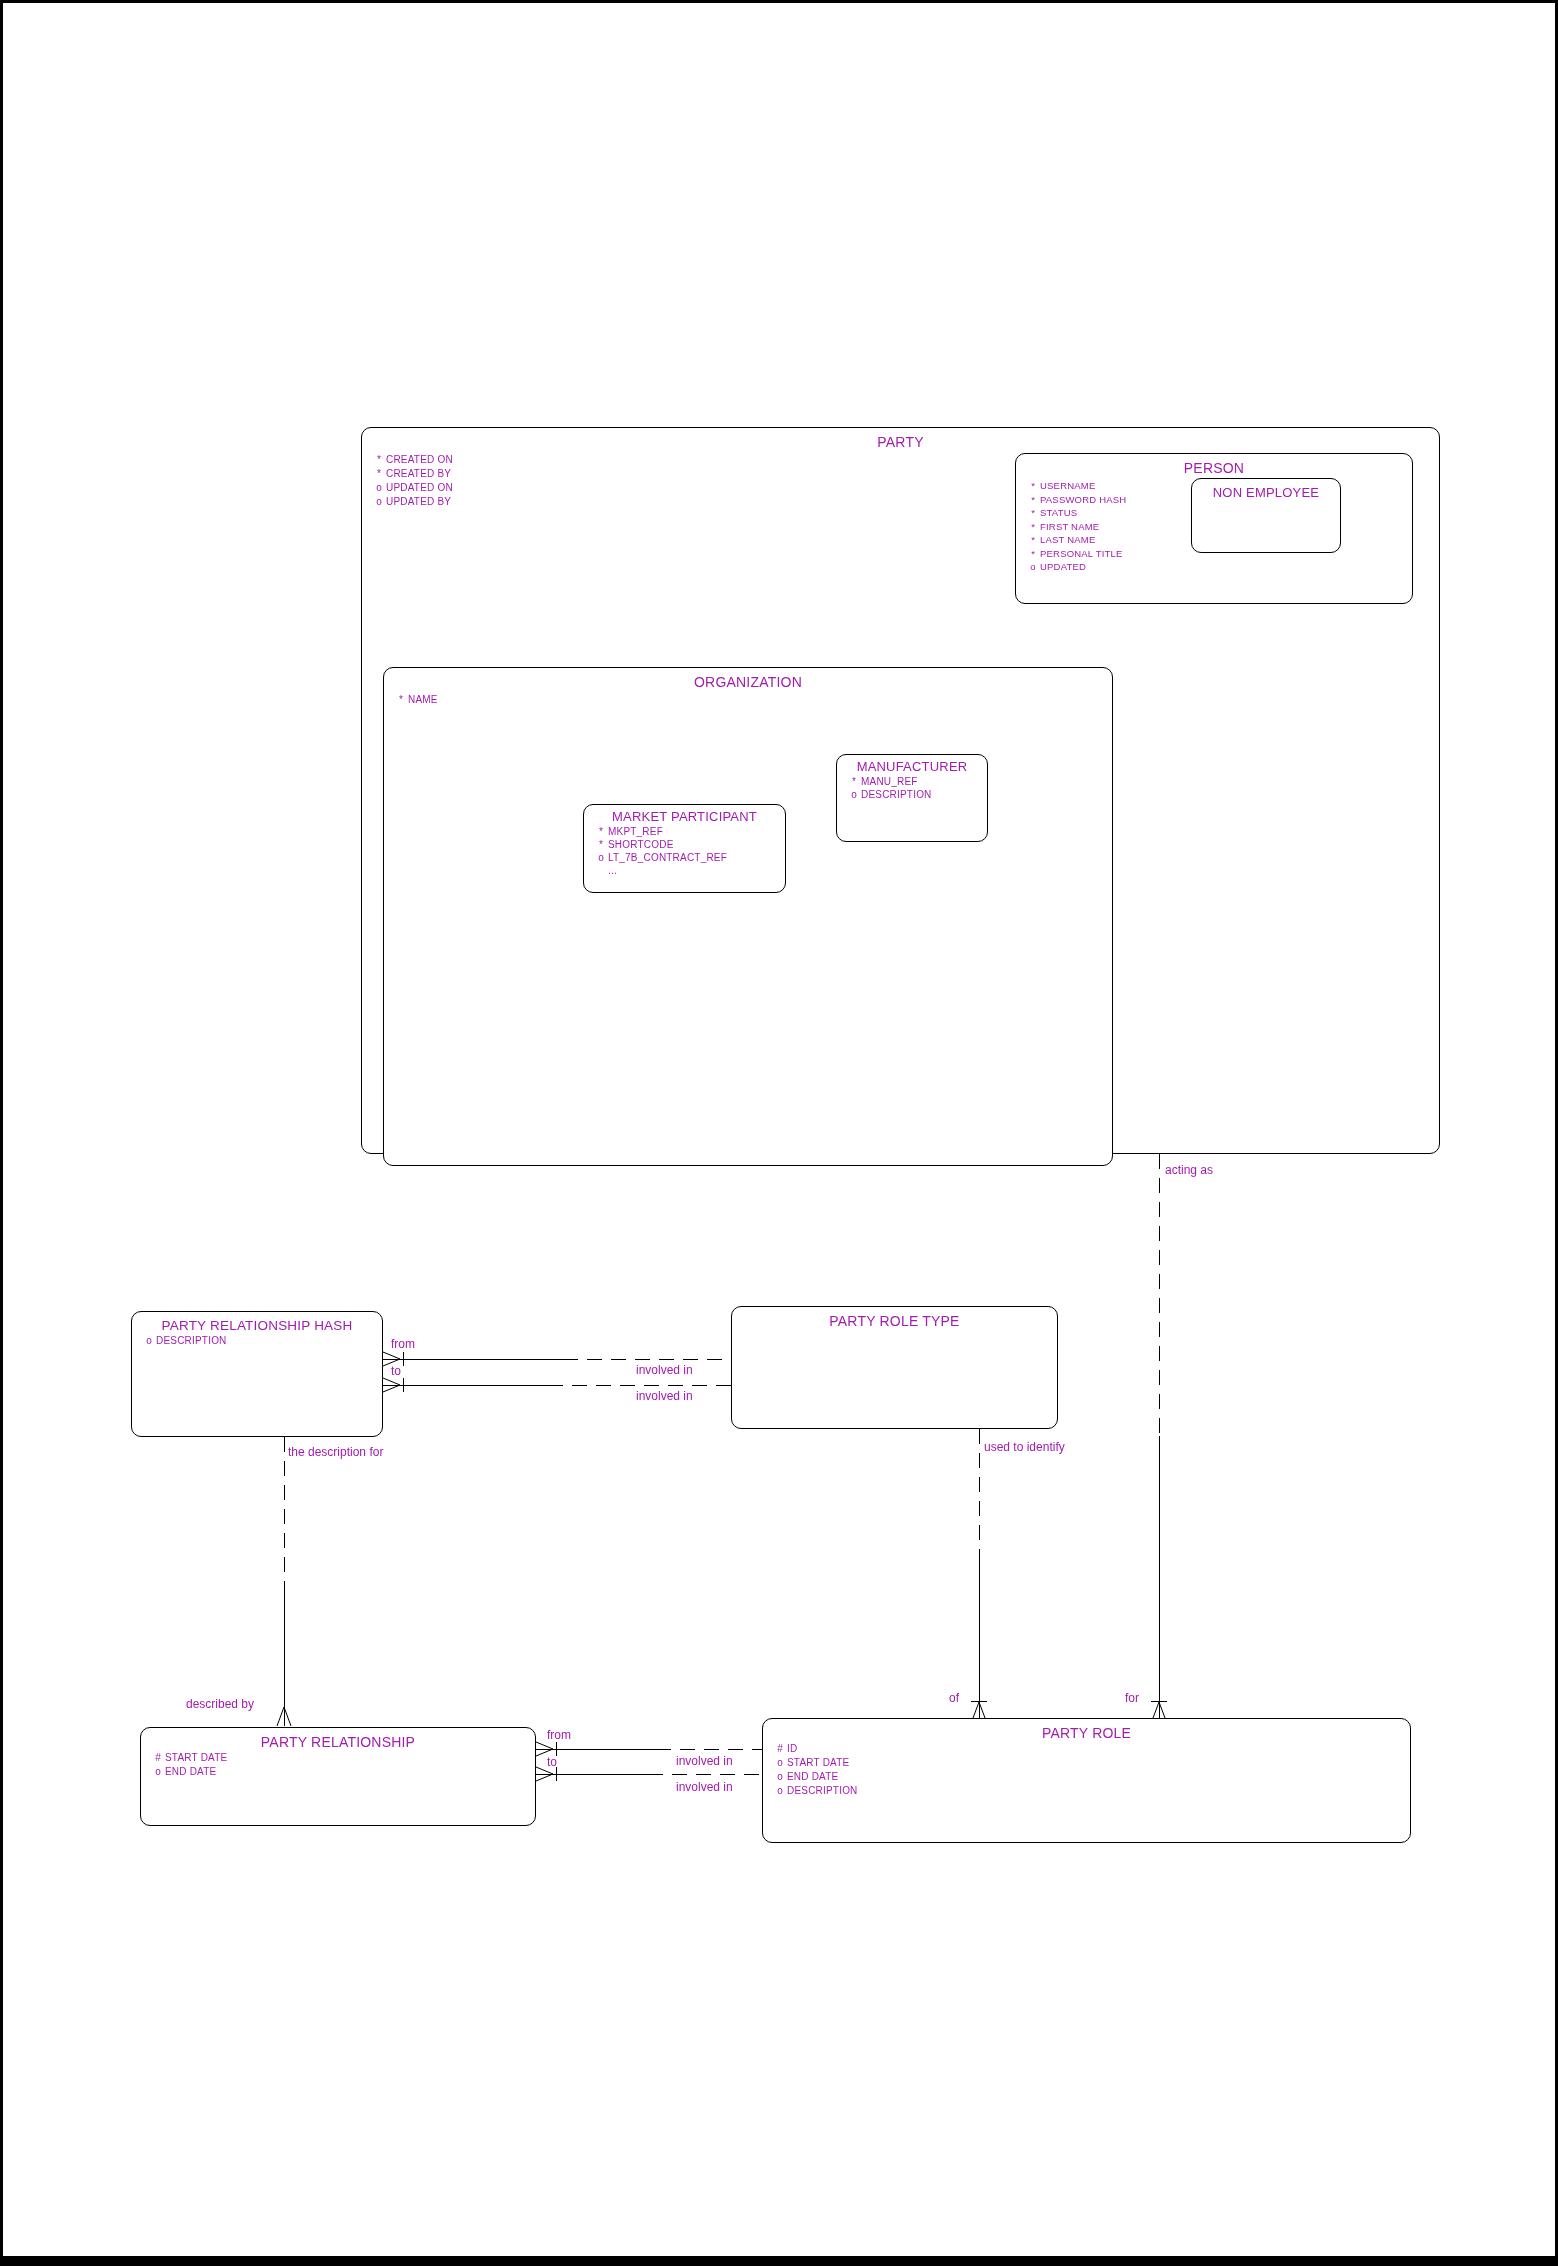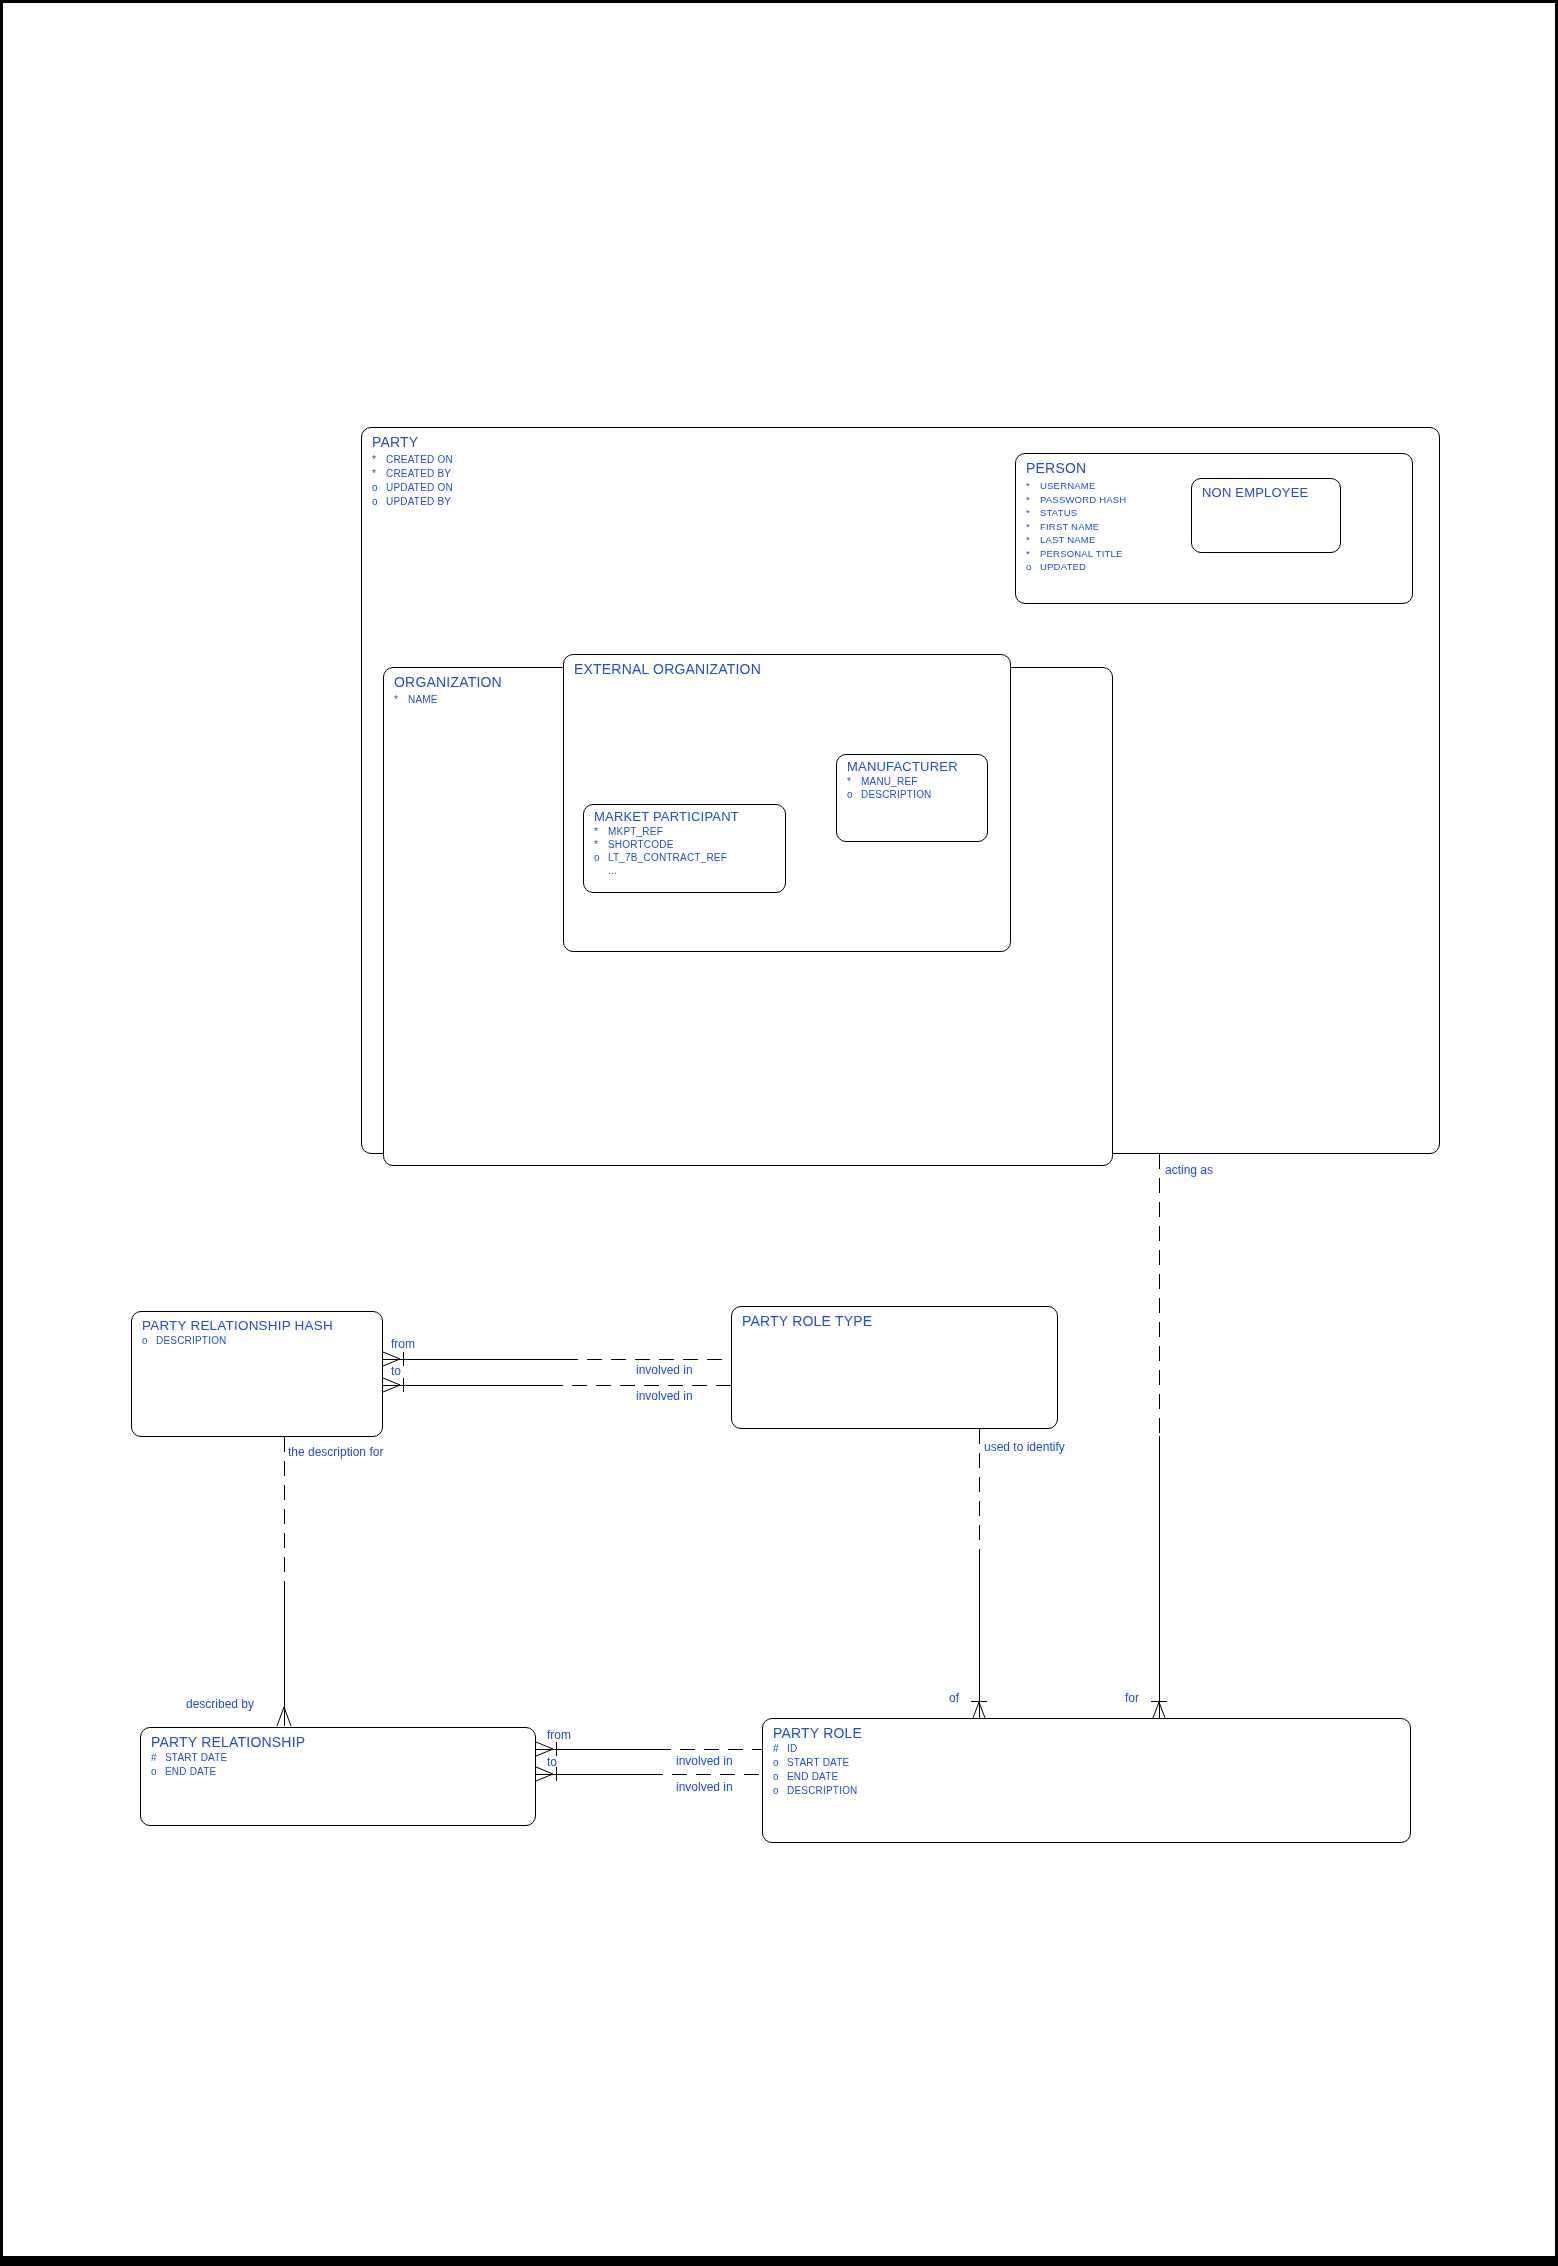--- a/index.html
+++ b/index.html
@@ -7,21 +7,22 @@
     position:relative;
     width:1558px;height:2266px;
     background:#ffffff;
     border-top:3px solid #000;
     border-left:3px solid #000;
     border-right:3px solid #000;
     border-bottom:10px solid #000;
     box-sizing:border-box;
     overflow:hidden;
     font-family:"Liberation Sans","DejaVu Sans",sans-serif;
-    color:#1d4ed8;
+    color:#a21caf;
+    text-align:center;
   }
   .entity{
     position:absolute;
     border:1px solid #000;
     border-radius:10px;
     background:#fff;
     box-sizing:border-box;
   }
   .etitle{
     padding:6px 10px 0 10px;
@@ -112,23 +113,20 @@
   <div class="entity" style="left:380px;top:664px;width:730px;height:499px">
     <div class="etitle">ORGANIZATION</div>
     <div class="eattrs">
         <div class="arow">
           <span class="ap">*</span>
           <span class="an">NAME</span>
         </div>
       </div>
   </div>
 
-  <div class="entity" style="left:560px;top:651px;width:448px;height:298px">
-    <div class="etitle">EXTERNAL ORGANIZATION</div>
-  </div>
 
   <div class="entity" style="left:833px;top:751px;width:152px;height:88px">
     <div class="etitle" style="font-size:13px;padding-top:4px">MANUFACTURER</div>
     <div class="eattrs" style="padding-top:1px;line-height:13px">
         <div class="arow">
           <span class="ap">*</span>
           <span class="an">MANU_REF</span>
         </div>
         <div class="arow">
           <span class="ap">o</span>

